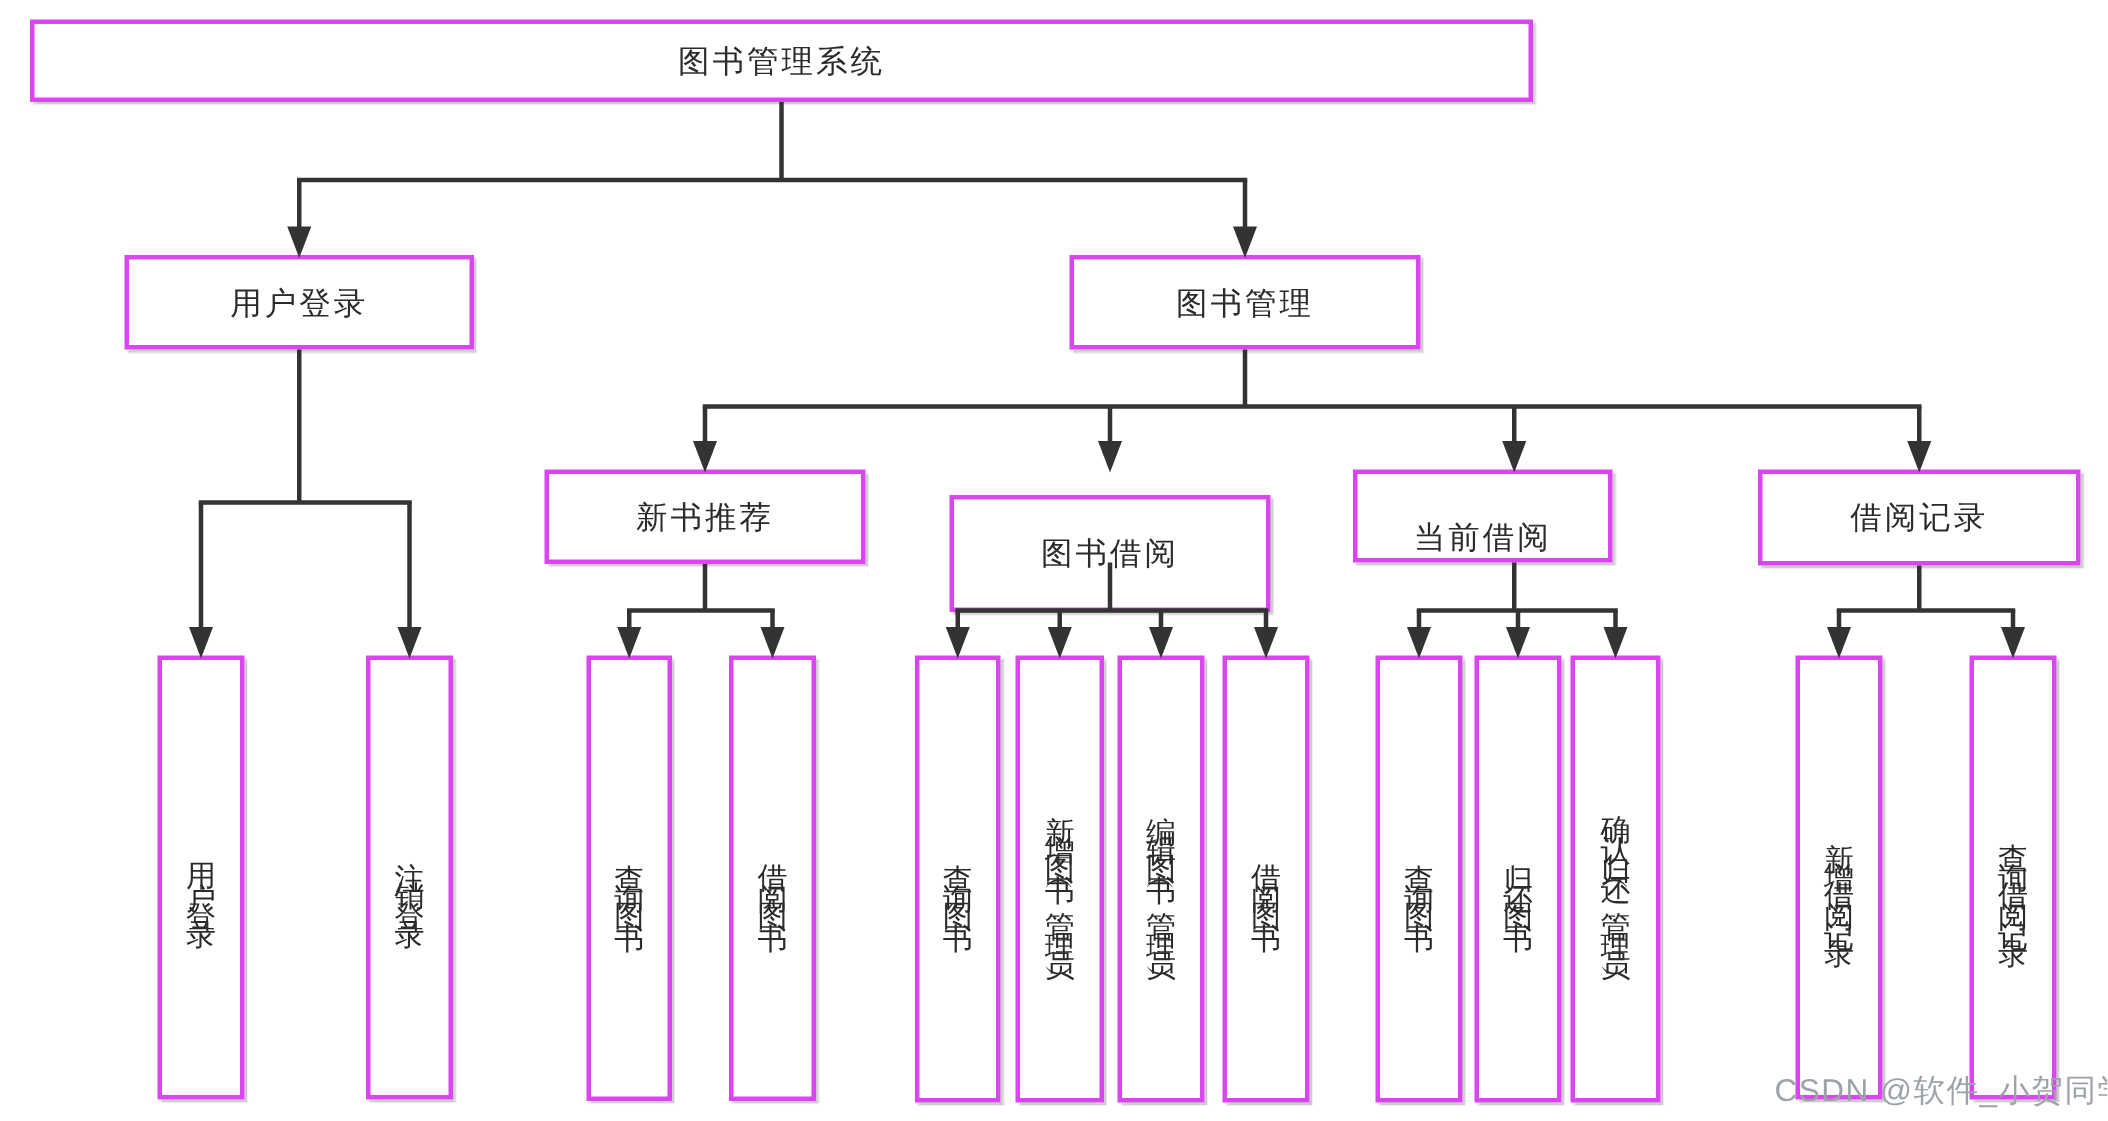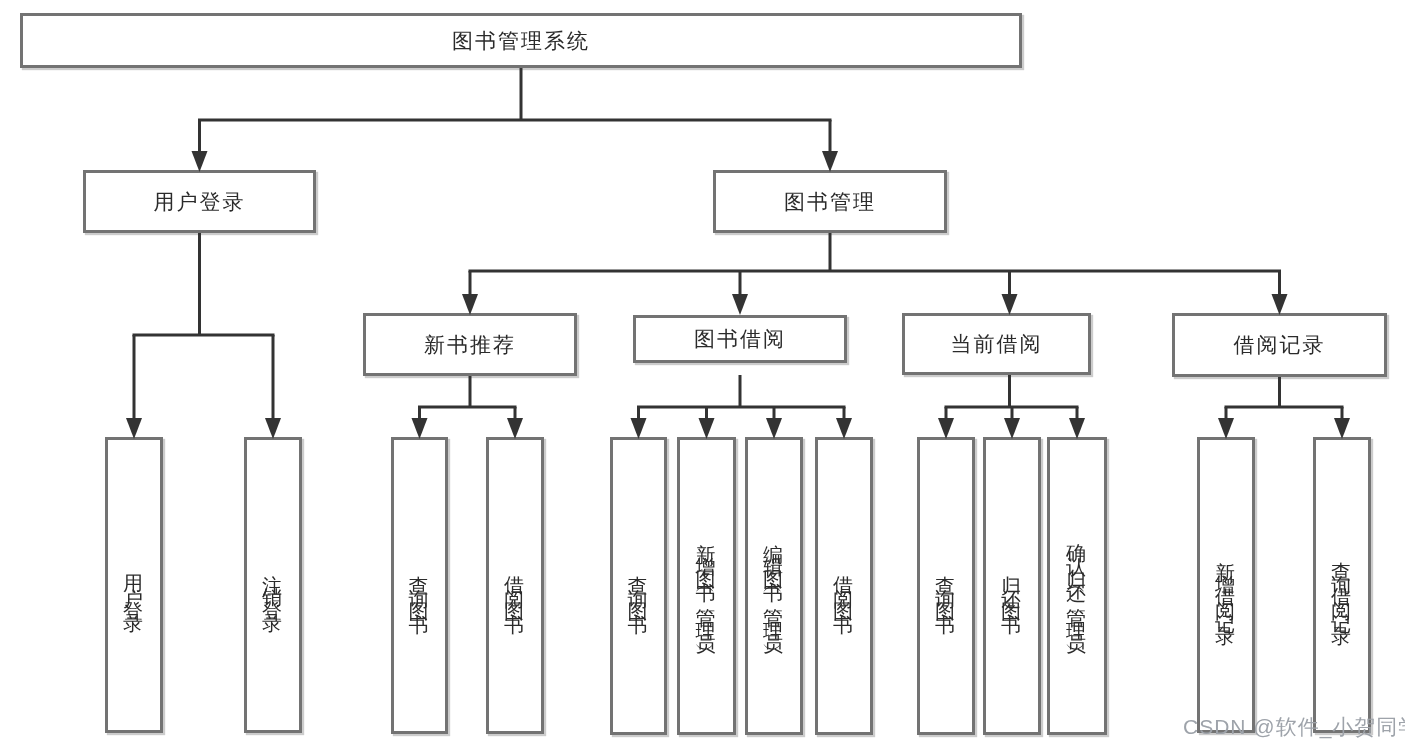--- a/index.html
+++ b/index.html
@@ -7,21 +7,21 @@
     position:relative;
     width:1405px;height:747px;
     background:#ffffff;
     overflow:hidden;
     font-family:"Liberation Sans", sans-serif;
   }
   .node{
     position:absolute;
     box-sizing:border-box;
     background:#ffffff;
-    border:3px solid #737373;
+    border:3px solid #d946ef;
     display:flex;
     align-items:center;
     justify-content:center;
     box-shadow:2px 2px 1px rgba(110,110,110,0.35);
     z-index:2;
   }
   .node .label{
     color:#2b2b2b;
     white-space:nowrap;
   }
@@ -115,24 +115,24 @@
     </div>
     <div class="node h" style="left: 83px; top: 170px; width: 233px; height: 63px;">
       <span class="label">用户登录</span>
     </div>
     <div class="node h" style="left: 363px; top: 313px; width: 214px; height: 63px;">
       <span class="label">新书推荐</span>
     </div>
     <div class="node h" style="left: 713px; top: 170px; width: 234px; height: 63px;">
       <span class="label">图书管理</span>
     </div>
-    <div class="node h" style="left: 633px; top: 315px; width: 214px; height: 48px;">
+    <div class="node h" style="left: 633px; top: 330px; width: 214px; height: 78px;">
       <span class="label">图书借阅</span>
     </div>
-    <div class="node h" style="left: 902px; top: 313px; width: 189px; height: 62px;">
+    <div class="node h" style="left: 902px; top: 313px; width: 173px; height: 62px; align-items: flex-end;">
       <span class="label">当前借阅</span>
     </div>
     <div class="node h" style="left: 1172px; top: 313px; width: 215px; height: 64px;">
       <span class="label">借阅记录</span>
     </div>
     <div class="node v" style="left: 105px; top: 437px; width: 58px; height: 296px;">
       <span class="label">用户登录</span>
     </div>
     <div class="node v" style="left: 244px; top: 437px; width: 58px; height: 296px;">
       <span class="label">注销登录</span>

